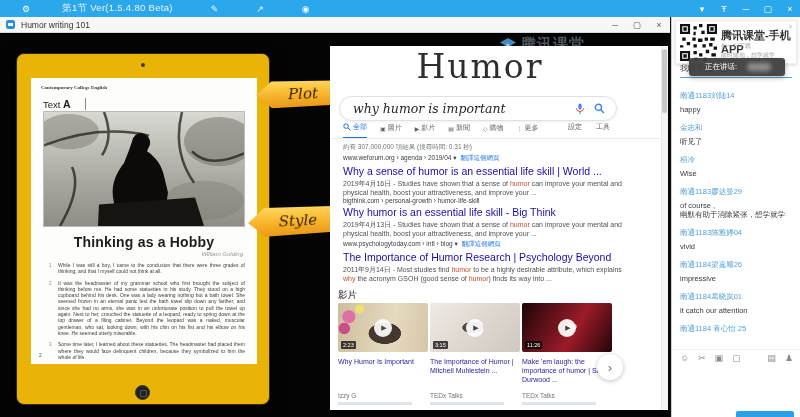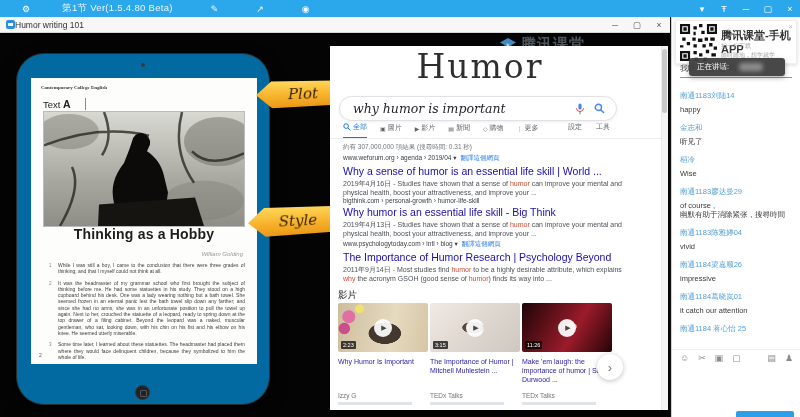--- a/index.html
+++ b/index.html
@@ -12,38 +12,38 @@
   .app-title { margin-left:32px; font-size:9.5px; letter-spacing:.3px; }
   .bar-icon { font-size:9px; color:#f2faff; margin-left:38px; }
   .bar-right { position:absolute; right:4px; top:0; height:17px; display:flex; align-items:center; gap:10px; }
   .bar-right span { font-size:9px; color:#fff; width:12px; text-align:center; cursor:default; }
 
   
   .main-window { position:absolute; left:0; top:17px; width:670px; height:400px; background:#000; }
   .win-titlebar { position:absolute; left:0; top:0; width:670px; height:16px; background:#f7f7f7; border-bottom:1px solid #d9d9d9; display:flex; align-items:center; }
   .win-app-icon { width:9px; height:9px; background:#2b8fe0; border-radius:2px; margin-left:6px; position:relative; }
   .win-app-icon::after{ content:""; position:absolute; left:2px; top:3px; width:5px; height:3px; background:#fff; }
-  .win-title { font-size:8.5px; color:#333; }
+  .win-title { margin-left:6px; font-size:8.5px; color:#333; }
   .win-controls { position:absolute; right:0; top:0; height:16px; display:flex; }
   .win-controls span { width:22px; text-align:center; font-size:8.5px; color:#555; line-height:16px; }
 
   
   .slide { position:absolute; left:0; top:17px; width:670px; height:384px; background:#040404; }
 
   
-  .tablet { position:absolute; left:16px; top:19px; width:254px; height:352px; background:#0369a1; border:1px solid #2c2c2c; border-radius:28px; box-shadow:0 6px 16px rgba(0,0,0,.8); }
+  .tablet { position:absolute; left:16px; top:19px; width:254px; height:352px; background:#eab308; border:1px solid #2c2c2c; border-radius:8px; box-shadow:0 6px 16px rgba(0,0,0,.8); }
   .tablet-camera { position:absolute; left:50%; top:9px; width:4px; height:4px; margin-left:-2px; border-radius:50%; background:#3a3a3a; }
   .home-button { position:absolute; left:50%; bottom:4px; width:15px; height:15px; margin-left:-8px; border-radius:50%; background:#222; border:1px solid #383838; }
   .home-button::after { content:""; position:absolute; left:4px; top:4px; width:5px; height:5px; border:1px solid #555; border-radius:1px; }
   .tablet-screen { position:absolute; left:14px; top:24px; width:226px; height:286px; background:#fdfdfb; overflow:hidden; }
   .book-header { position:absolute; left:10px; top:7px; font-size:5px; font-weight:bold; font-family:"Liberation Serif", serif; color:#333; }
   .text-a { position:absolute; left:12px; top:20px; font-size:9.5px; color:#222; border-right:1px solid #888; padding-right:14px; }
   .text-a b { font-size:10.5px; }
   .thinker { position:absolute; left:12px; top:33px; width:202px; height:116px; border:1px solid #bbb; }
-  .book-title { position:absolute; left:0; top:148px; width:226px; text-align:center; font-size:14px; font-weight:bold; color:#1d1d1d; letter-spacing:.2px; }
+  .book-title { position:absolute; left:0; top:156px; width:226px; text-align:center; font-size:14px; font-weight:bold; color:#1d1d1d; letter-spacing:.2px; }
   .book-author { position:absolute; right:14px; top:173px; font-size:6px; font-style:italic; color:#999; }
   .book-paras { position:absolute; left:18px; top:184px; width:196px; }
   .para { display:flex; margin-bottom:5px; }
   .para-num { width:9px; flex:0 0 9px; font-size:4.5px; color:#888; padding-top:1px; }
   .para-text { font-size:5px; line-height:6.3px; color:#3d3d3d; text-align:justify; }
   .page-num { position:absolute; left:8px; bottom:6px; font-size:5px; color:#555; }
 
   
   .banner { position:absolute; height:28px; filter:drop-shadow(2px 3px 2px rgba(0,0,0,.55)); display:flex; align-items:center; justify-content:center; font-family:"DejaVu Serif", cursive, serif; font-style:italic; font-size:15px; color:#3a2506; background:linear-gradient(180deg,#ffd95e 0%,#f7b32b 55%,#ea9617 100%); clip-path:polygon(0% 50%, 20% 2%, 100% 7%, 100% 93%, 20% 98%); padding-left:16px; }
   .banner-plot { left:256px; top:46px; width:78px; transform:rotate(-2deg); }
@@ -89,21 +89,21 @@
   .vcut { position:absolute; left:0; top:99px; width:74px; height:3px; background:#dfe3ea; }
   .v-next { position:absolute; left:267px; top:308px; width:26px; height:26px; border-radius:50%; background:#fff; box-shadow:0 1px 5px rgba(0,0,0,.25); display:flex; align-items:center; justify-content:center; font-size:13px; color:#757575; }
 
   
   .sidebar { position:absolute; left:671px; top:17px; width:129px; height:400px; background:#fff; border-left:1px solid #cfcfcf; }
   .qr-card { position:absolute; left:3px; top:3px; width:122px; height:44px; background:#fff; border:1px solid #eee; box-shadow:0 1px 4px rgba(0,0,0,.15); }
   .qr-title { position:absolute; left:45px; top:7px; font-size:11px; font-weight:bold; color:#333; }
   .qr-line { position:absolute; left:45px; font-size:6px; color:#aaa; }
   .qr-l1 { top:21px; } .qr-l2 { top:30px; }
   .qr-close { position:absolute; right:3px; top:1px; font-size:8px; color:#bbb; }
-  .speak-tip { position:absolute; left:17px; top:41px; width:96px; height:18px; background:rgba(62,62,62,.95); border-radius:3px; display:flex; align-items:center; color:#fff; font-size:7.5px; padding-left:8px; box-shadow:0 2px 5px rgba(0,0,0,.3); z-index:5; }
+  .speak-tip { position:absolute; left:17px; top:41px; width:96px; height:18px; background:rgba(62,62,62,.95); border-radius:3px; display:flex; align-items:center; color:#fff; font-size:7.5px; padding-left:16px; box-shadow:0 2px 5px rgba(0,0,0,.3); z-index:5; }
   .speak-blob { margin-left:10px; width:24px; height:8px; background:#8d8d8d; border-radius:4px; filter:blur(2px); }
   .partial-msg { position:absolute; left:8px; top:46px; width:112px; font-size:8px; color:#444; border-bottom:1px solid #55a4df; padding-bottom:3px; }
   .chat-list { position:absolute; left:8px; top:74px; width:114px; }
   .msg { margin-bottom:9px; }
   .msg-name { font-size:7.5px; color:#54a0d6; margin-bottom:4px; }
   .msg-text { font-size:7.5px; color:#3a3a3a; line-height:9px; }
   .chat-toolbar { position:absolute; left:0; top:332px; width:129px; height:16px; display:flex; align-items:center; padding:0 8px; gap:9px; color:#8a8a8a; font-size:9px; border-top:1px solid #f0f0f0; }
   .tb-spacer { flex:1; }
   .chat-input { position:absolute; left:0; top:349px; width:129px; height:44px; background:#fff; }
   .send-btn { position:absolute; left:64px; top:394px; width:58px; height:8px; background:#2b9fe8; border:none; border-radius:2px 2px 0 0; }
@@ -335,21 +335,21 @@
         <div class="msg-name">金志和</div>
         <div class="msg-text">听见了</div>
       </div>
       <div class="msg">
         <div class="msg-name">稻冷</div>
         <div class="msg-text">Wise</div>
       </div>
       <div class="msg">
         <div class="msg-name">南通1183廖达曼29</div>
         <div class="msg-text">of course ,</div>
-        <div class="msg-text">幽默有助于消除紧张，搜尋時間</div>
+        <div class="msg-text">幽默有助于消除紧张，想学就学</div>
       </div>
       <div class="msg">
         <div class="msg-name">南通1183陈雅婷04</div>
         <div class="msg-text">vivid</div>
       </div>
       <div class="msg">
         <div class="msg-name">南通1184梁嘉顺26</div>
         <div class="msg-text">impressive</div>
       </div>
       <div class="msg">

